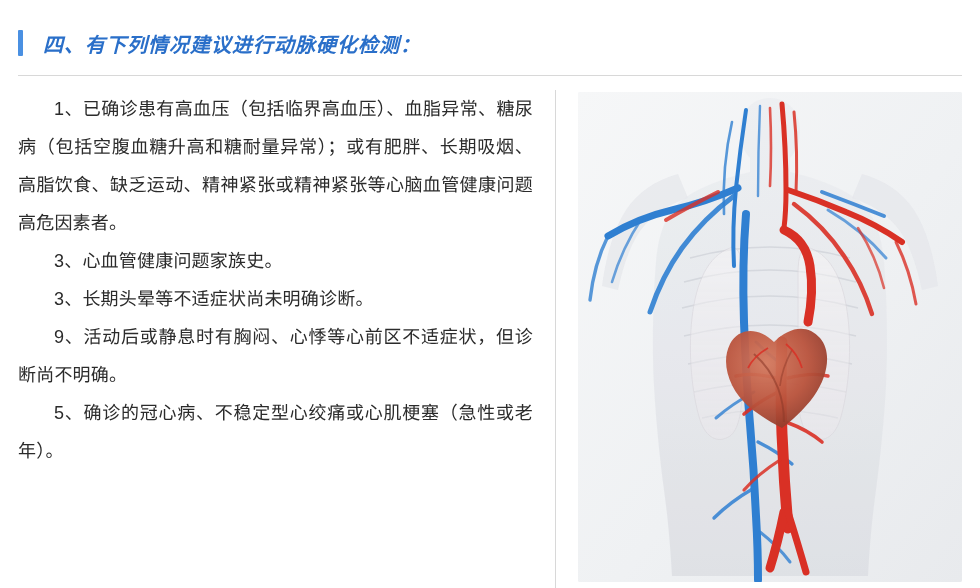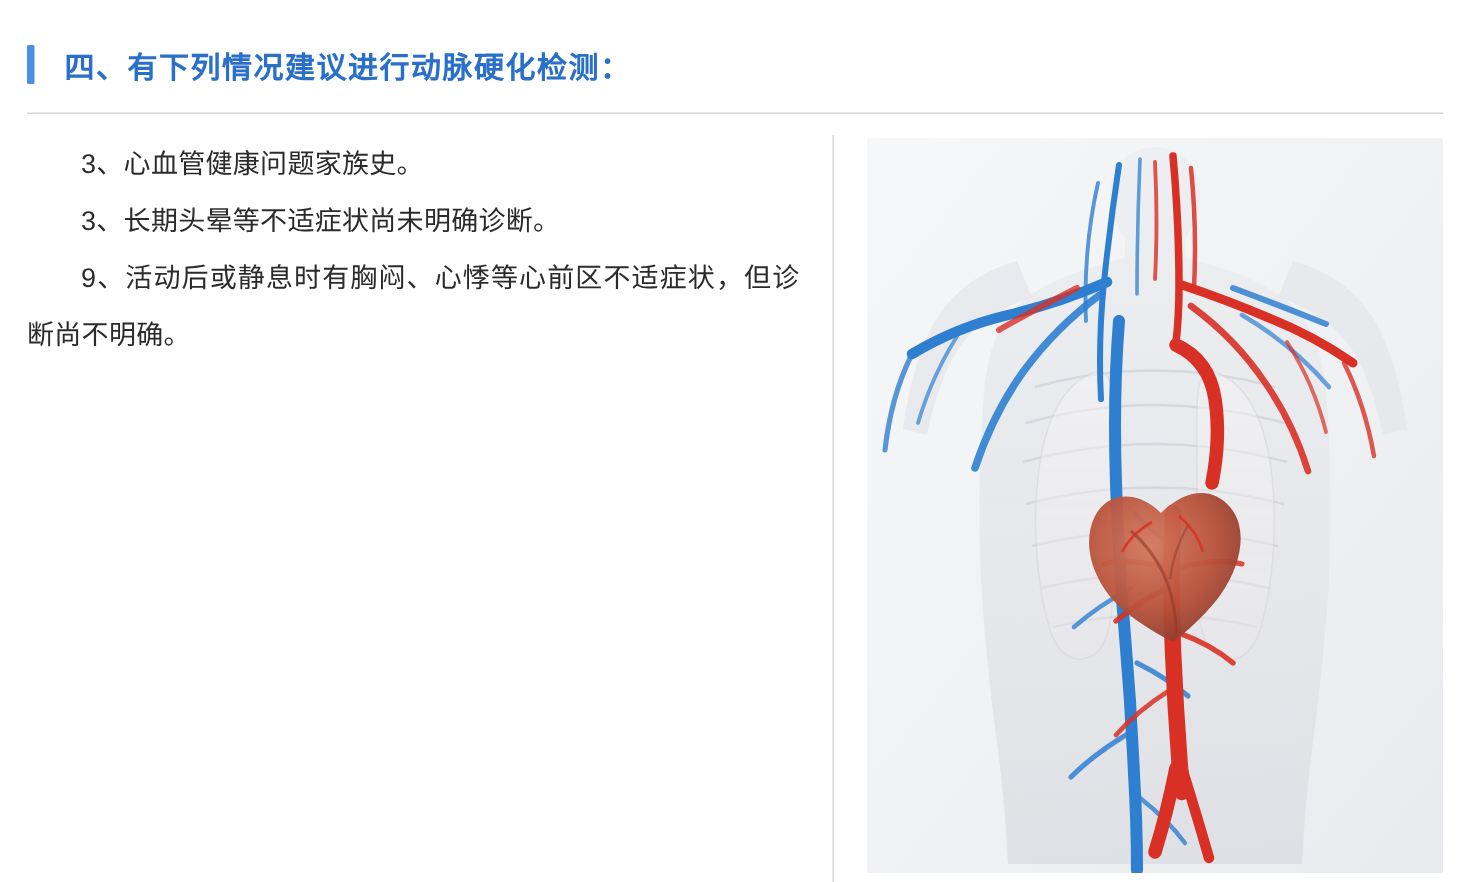--- a/index.html
+++ b/index.html
@@ -40,20 +40,21 @@
     flex: 0 0 auto;
     border-radius: 1px;
   }
   .heading-text {
     font-size: 20px;
     font-weight: bold;
     color: #2a6fc9;
     letter-spacing: 1px;
     font-family: "Liberation Sans", sans-serif;
     white-space: nowrap;
+    font-style: italic;
   }
 
   
   .hr-top {
     position: absolute;
     left: 18px;
     top: 75px;
     width: 944px;
     height: 1px;
     background: #d8d8d8;
@@ -123,23 +124,25 @@
   <div class="heading-row">
     <div class="heading-bar"></div>
     <div class="heading-text">四、有下列情况建议进行动脉硬化检测：</div>
   </div>
 
   <div class="hr-top"></div>
 
   <div class="content">
 
     <div class="text-col">
+      <p class="para">1、已确诊患有高血压（包括临界高血压）、血脂异常、糖尿病（包括空腹血糖升高和糖耐量异常）；或有肥胖、长期吸烟、高脂饮食、缺乏运动、精神紧张或精神紧张等心脑血管健康问题高危因素者。</p>
       <p class="para">3、心血管健康问题家族史。</p>
       <p class="para">3、长期头晕等不适症状尚未明确诊断。</p>
       <p class="para">9、活动后或静息时有胸闷、心悸等心前区不适症状，但诊断尚不明确。</p>
+      <p class="para">5、确诊的冠心病、不稳定型心绞痛或心肌梗塞（急性或老年）。</p>
     </div>
 
     <div class="img-col">
       <div class="figure">
         <svg viewBox="0 0 384 490" preserveAspectRatio="xMidYMid slice">
           <defs>
             <linearGradient id="bodyGrad" x1="0" y1="0" x2="0" y2="1">
               <stop offset="0%" stop-color="#eceef1"></stop>
               <stop offset="60%" stop-color="#e4e6ea"></stop>
               <stop offset="100%" stop-color="#dcdee3"></stop>

